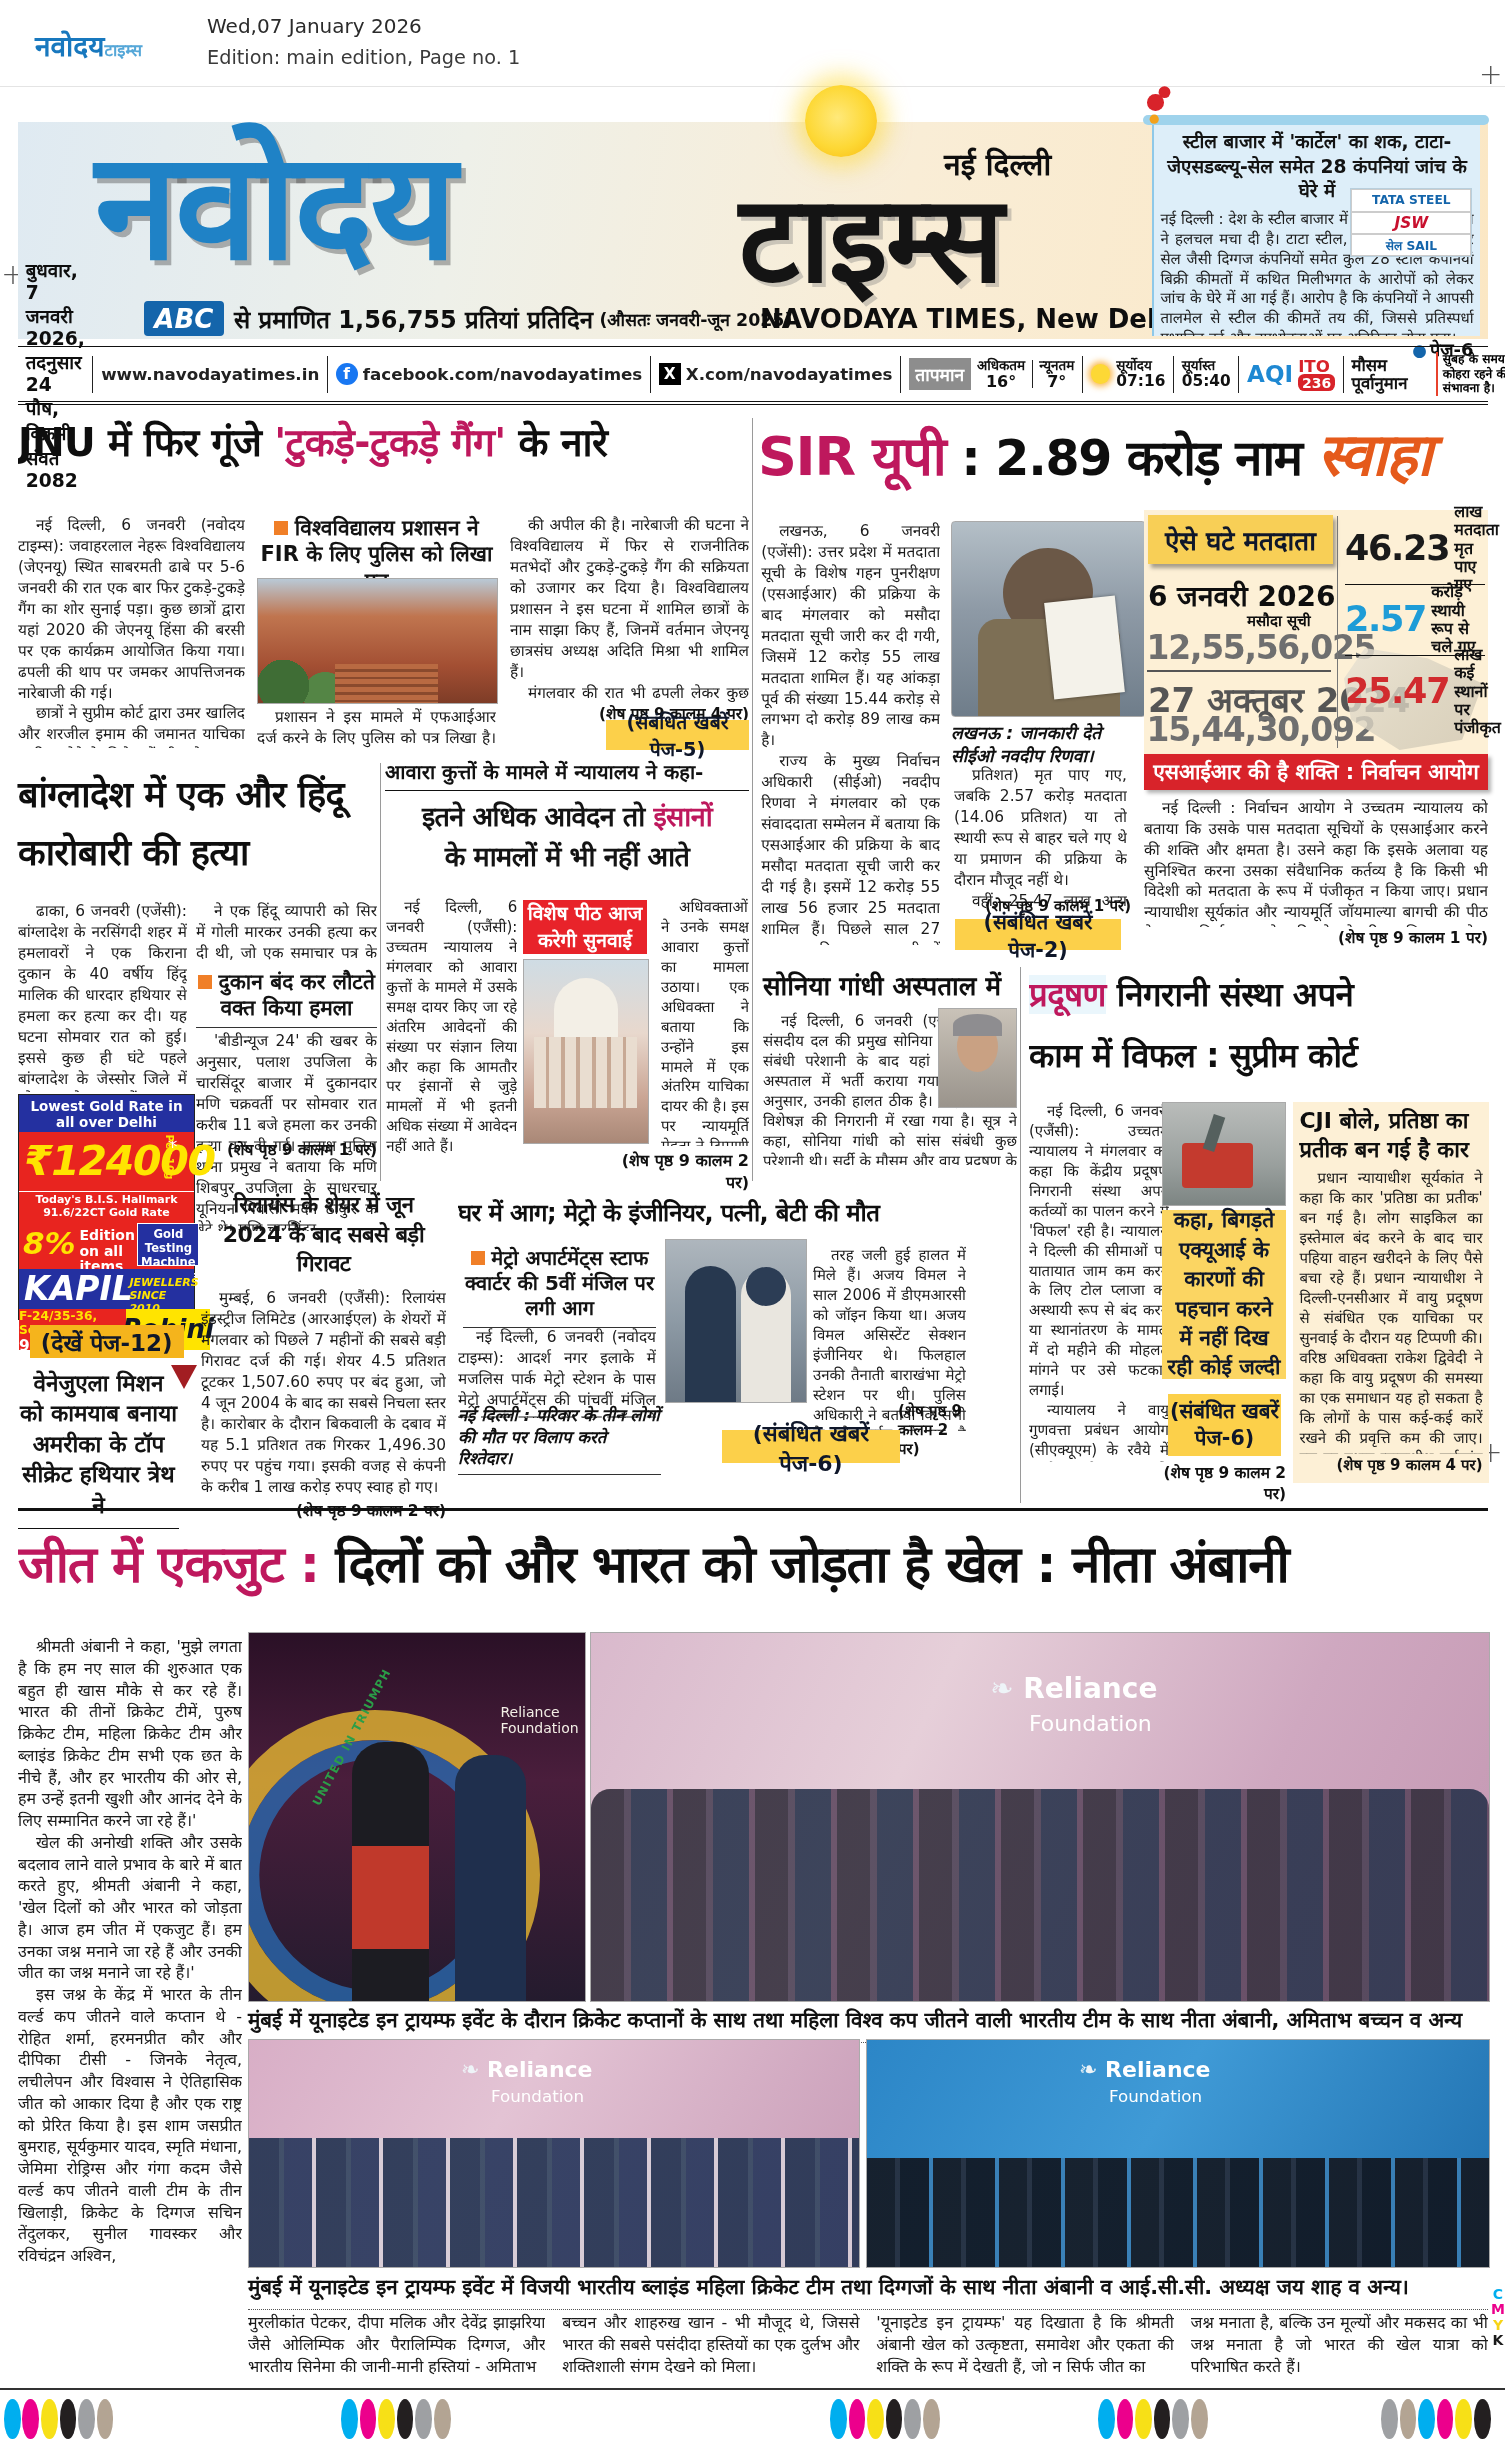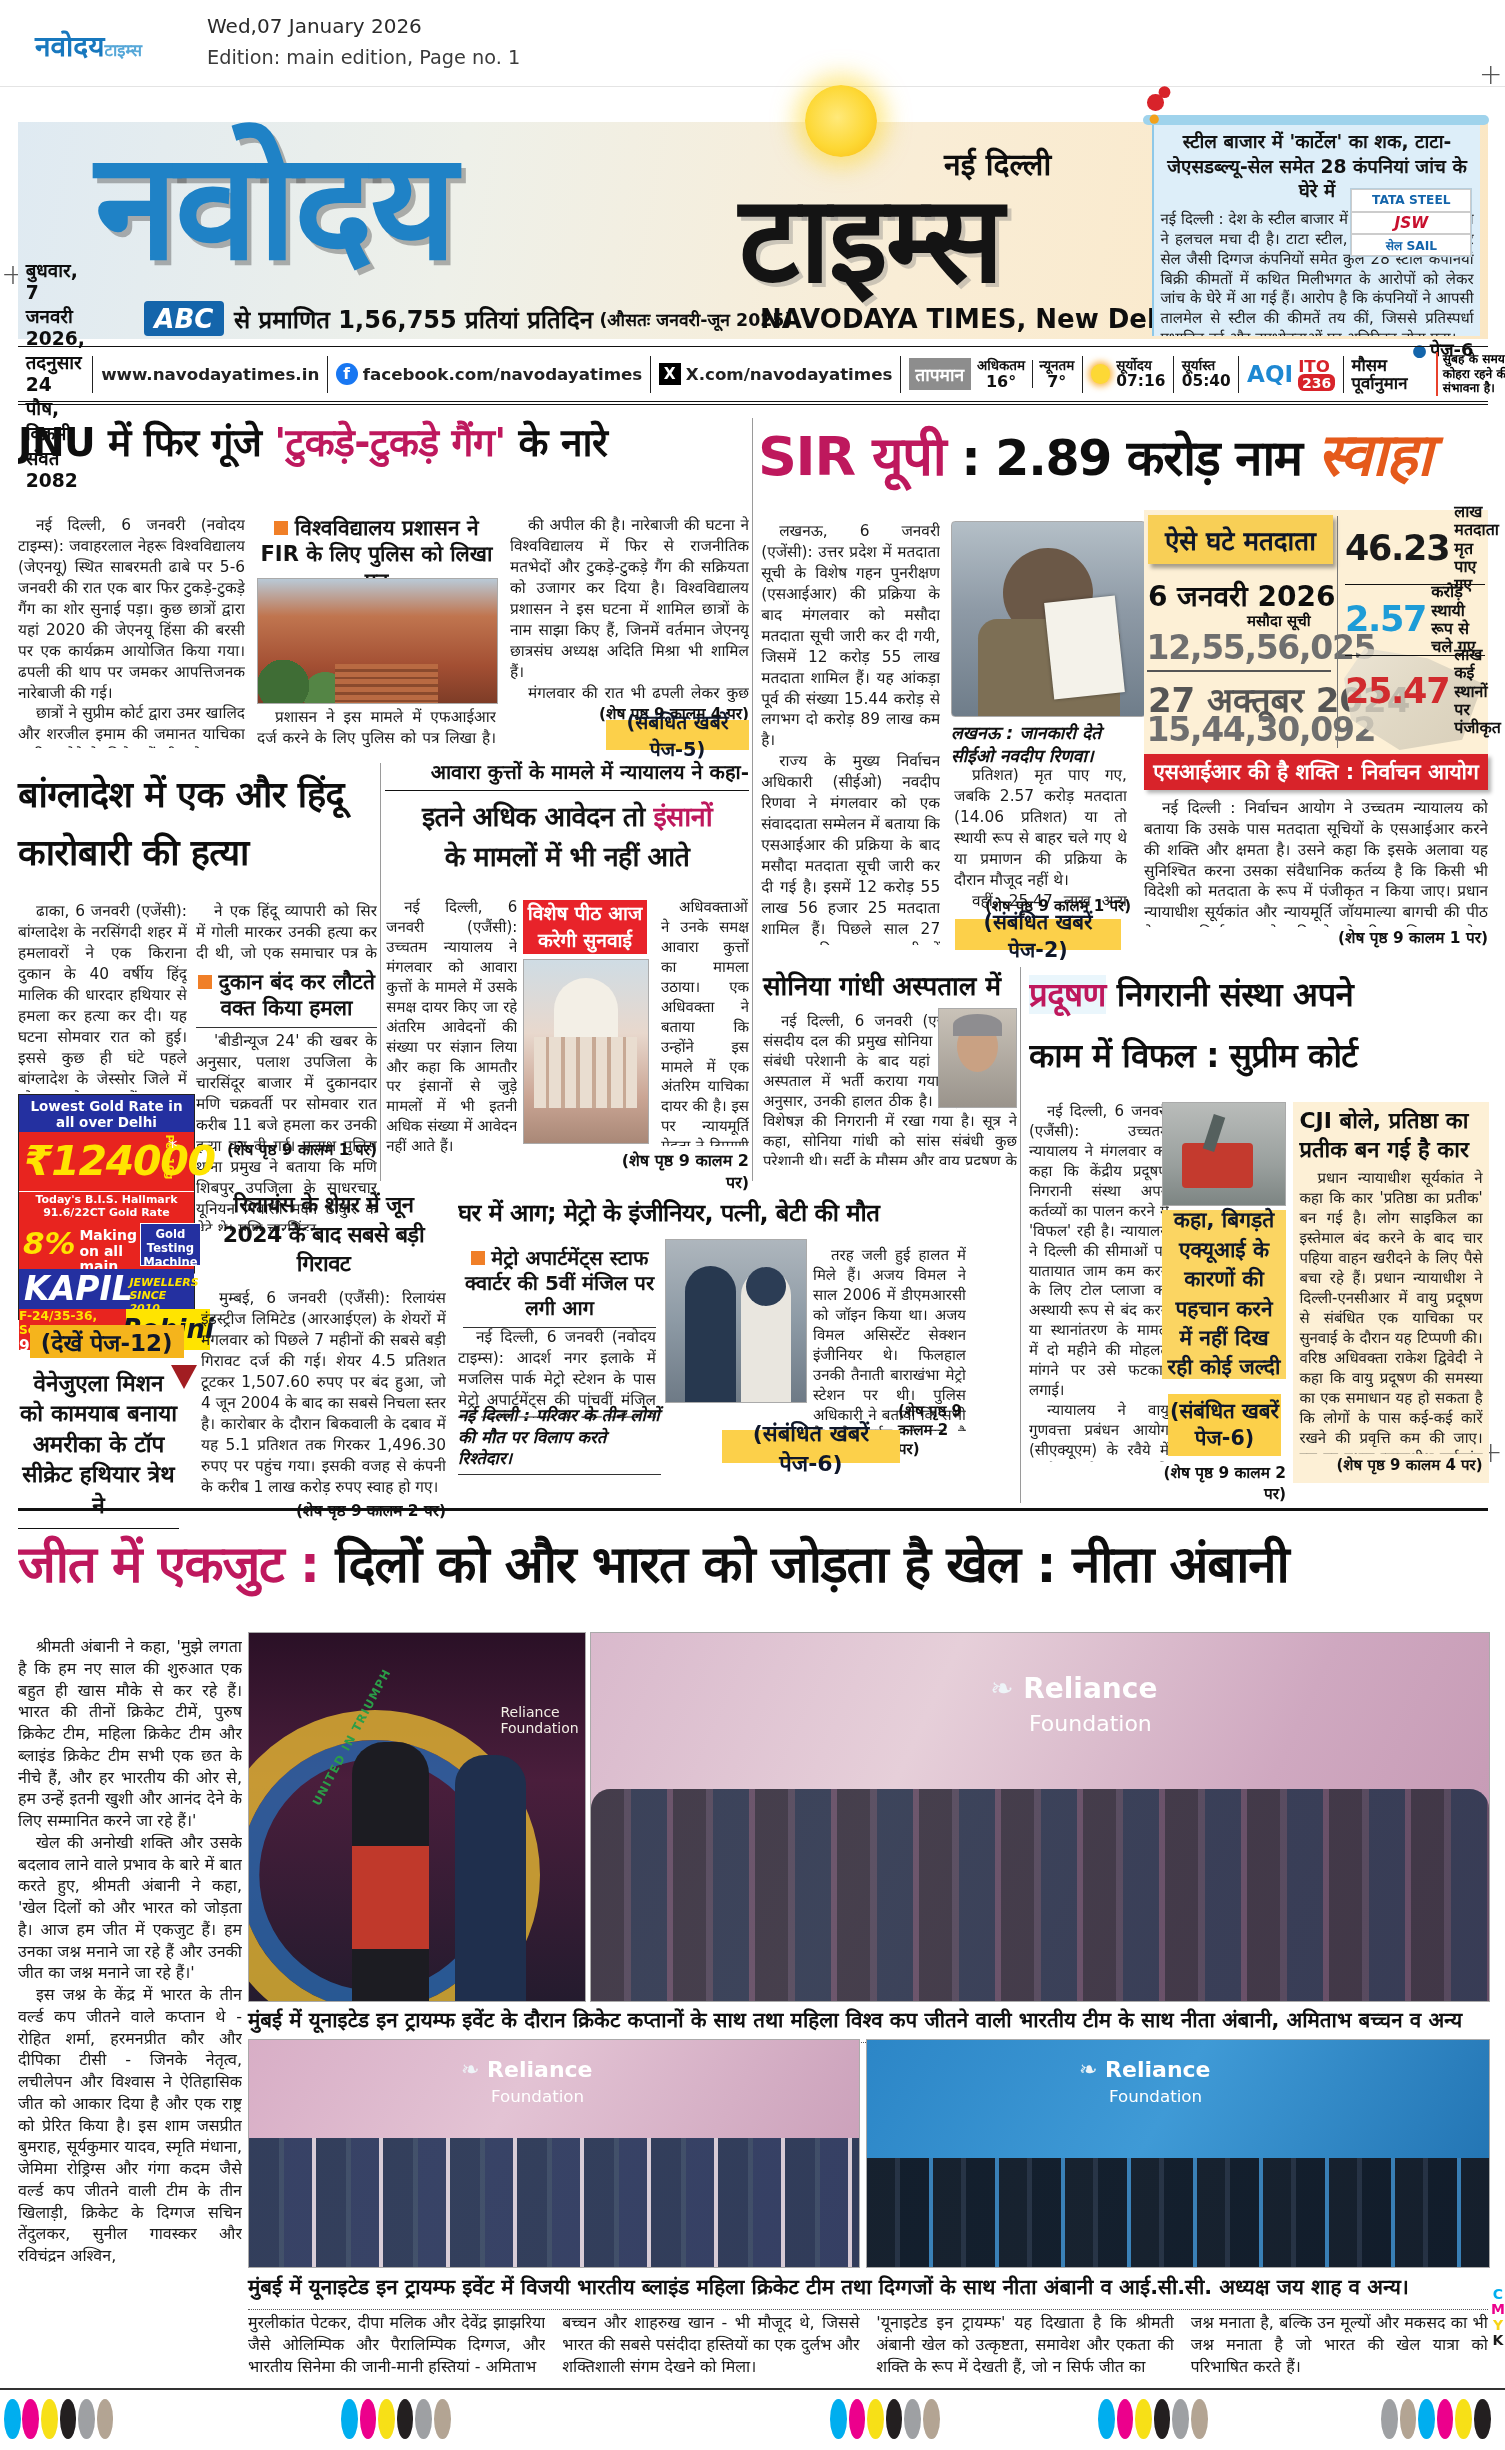--- a/index.html
+++ b/index.html
@@ -198,21 +198,21 @@
     <div class="abs" style="left:386px;top:342px;width:344px;height:198px;">
       <div style="background:#d8232a;color:#fff;font-weight:bold;font-size:21px;text-align:center;height:36px;line-height:36px;box-shadow:2.6px 3.2px 3.9px rgba(0,0,0,.3);">एसआईआर की है शक्ति : निर्वाचन आयोग</div>
       <div class="bt" style="margin-top:7.7px;height:129px;">
           <p>नई दिल्ली : निर्वाचन आयोग ने उच्चतम न्यायालय को बताया कि उसके पास मतदाता सूचियों के एसआईआर करने की शक्ति और क्षमता है। उसने कहा कि इसके अलावा यह सुनिश्चित करना उसका संवैधानिक कर्तव्य है कि किसी भी विदेशी को मतदाता के रूप में पंजीकृत न किया जाए। प्रधान न्यायाधीश सूर्यकांत और न्यायमूर्ति जॉयमाल्या बागची की पीठ के समक्ष निर्वाचन आयोग की ओर से वरिष्ठ अधिवक्ता राकेश द्विवेदी ने ये दलीलें पेश कीं। द्विवेदी ने रेखांकित किया कि राज्य के तीनों अंगों में सभी प्रमुख संवैधानिक पदाधिकारी भारतीय नागरिक होने चाहिए। उन्होंने उच्चतम न्यायालय और</p>
         </div>
       <div class="jump">(शेष पृष्ठ 9 कालम 1 पर)</div>
     </div>
   </div>
 
   <div class="abs" style="left:385px;top:758px;width:364px;height:422px;">
-    <div class="kicker" style="font-size:20px;border-bottom:1.9px solid #111;padding-bottom:5.1px;text-align:right;">आवारा कुत्तों के मामले में न्यायालय ने कहा-</div>
+    <div class="kicker" style="font-size:20px;border-bottom:1.9px solid #111;padding-bottom:5.1px;">आवारा कुत्तों के मामले में न्यायालय ने कहा-</div>
     <div class="subhead" style="font-size:27px;line-height:1.45;margin-top:6.4px;letter-spacing:-0.6px;">
       <span>इतने अधिक आवेदन तो </span><span class="blue">इंसानों</span><br><span>के मामलों में भी नहीं आते</span>
     </div>
     <div class="abs bt sm" style="left:1.3px;top:140px;width:131px;height:257px;">
         <p>नई दिल्ली, 6 जनवरी (एजैंसी): उच्चतम न्यायालय ने मंगलवार को आवारा कुत्तों के मामले में उसके समक्ष दायर किए जा रहे अंतरिम आवेदनों की संख्या पर संज्ञान लिया और कहा कि आमतौर पर इंसानों से जुड़े मामलों में भी इतनी अधिक संख्या में आवेदन नहीं आते हैं।</p>
         <p>न्यायमूर्ति विक्रम नाथ और न्यायमूर्ति संदीप मेहता की पीठ ने ये टिप्पणियां तब कीं जब दो</p>
       </div>
     <div class="abs" style="left:138px;top:142px;width:124px;height:54px;background:#e8232a;color:#fff;font-weight:bold;font-size:19.3px;text-align:center;line-height:1.4;display:flex;align-items:center;justify-content:center;">विशेष पीठ आज करेगी सुनवाई</div>
     <div class="photo" style="left:138px;top:201px;width:124px;height:183px;background:linear-gradient(180deg,#cfdce4 0%,#e8d8cd 40%,#caa594 75%,#a98877 100%);">
       <div class="abs" style="left:30px;top:18px;width:64px;height:64px;border-radius:50% 50% 0 0;background:#f3efe6;"></div>
@@ -243,21 +243,21 @@
     <div class="abs" style="left:0;top:328px;width:175px;height:224px;border:1.3px solid #222;">
       <div style="background:#2430a0;color:#fff;font-weight:bold;font-size:13.5px;text-align:center;padding:2.6px 0;">Lowest Gold Rate in all over Delhi</div>
       <div style="background:#e8241f;position:relative;height:59px;">
         <span style="color:#ffe400;font-weight:bold;font-size:41px;font-style:italic;position:absolute;left:5.1px;top:5.1px;letter-spacing:-1.3px;">₹124000</span>
         <span style="color:#fff;font-size:19.3px;position:absolute;right:16.7px;top:2.6px;">*</span>
         <span style="color:#ffe400;font-weight:bold;font-size:10.3px;position:absolute;right:1.3px;top:19.3px;transform:rotate(90deg);">Per 10g</span>
       </div>
       <div style="background:#e8241f;color:#fff;font-weight:bold;font-size:11px;text-align:center;padding:1.3px 0;border-top:1.3px solid #fff;">Today's B.I.S. Hallmark 91.6/22CT Gold Rate</div>
       <div style="background:#e8241f;display:flex;height:48px;">
         <span style="color:#ffe400;font-weight:bold;font-size:31px;font-style:italic;padding:3.9px;">8%</span>
-        <span style="color:#fff;font-weight:bold;font-size:14px;padding-top:7.7px;width:64px;line-height:1.1;">Making on all main</span>
+        <span style="color:#fff;font-weight:bold;font-size:14px;padding-top:7.7px;width:64px;line-height:1.1;">Edition on all items</span>
         <span style="background:#2430a0;color:#fff;font-weight:bold;font-size:11.6px;text-align:center;border:1.3px solid #fff;margin:2.6px;flex:1;line-height:1.2;padding-top:3.9px;">Gold Testing Machine Available</span>
       </div>
       <div style="background:#2430a0;height:40px;position:relative;">
         <span style="color:#fff;font-weight:bold;font-style:italic;font-size:33px;position:absolute;left:5.1px;top:0;">KAPIL</span>
         <span style="color:#ffe400;font-weight:bold;font-style:italic;font-size:11px;position:absolute;right:2.6px;top:7.7px;width:62px;">JEWELLERS SINCE 2010.</span>
       </div>
       <div style="display:flex;height:41px;">
         <span style="background:#e8241f;flex:1;">
           <span style="color:#ffe400;font-weight:bold;font-size:12.2px;display:block;">F-24/35-36, Sec-7</span>
           <span style="color:#fff;font-weight:bold;font-size:15.4px;display:block;">9999889969</span>

